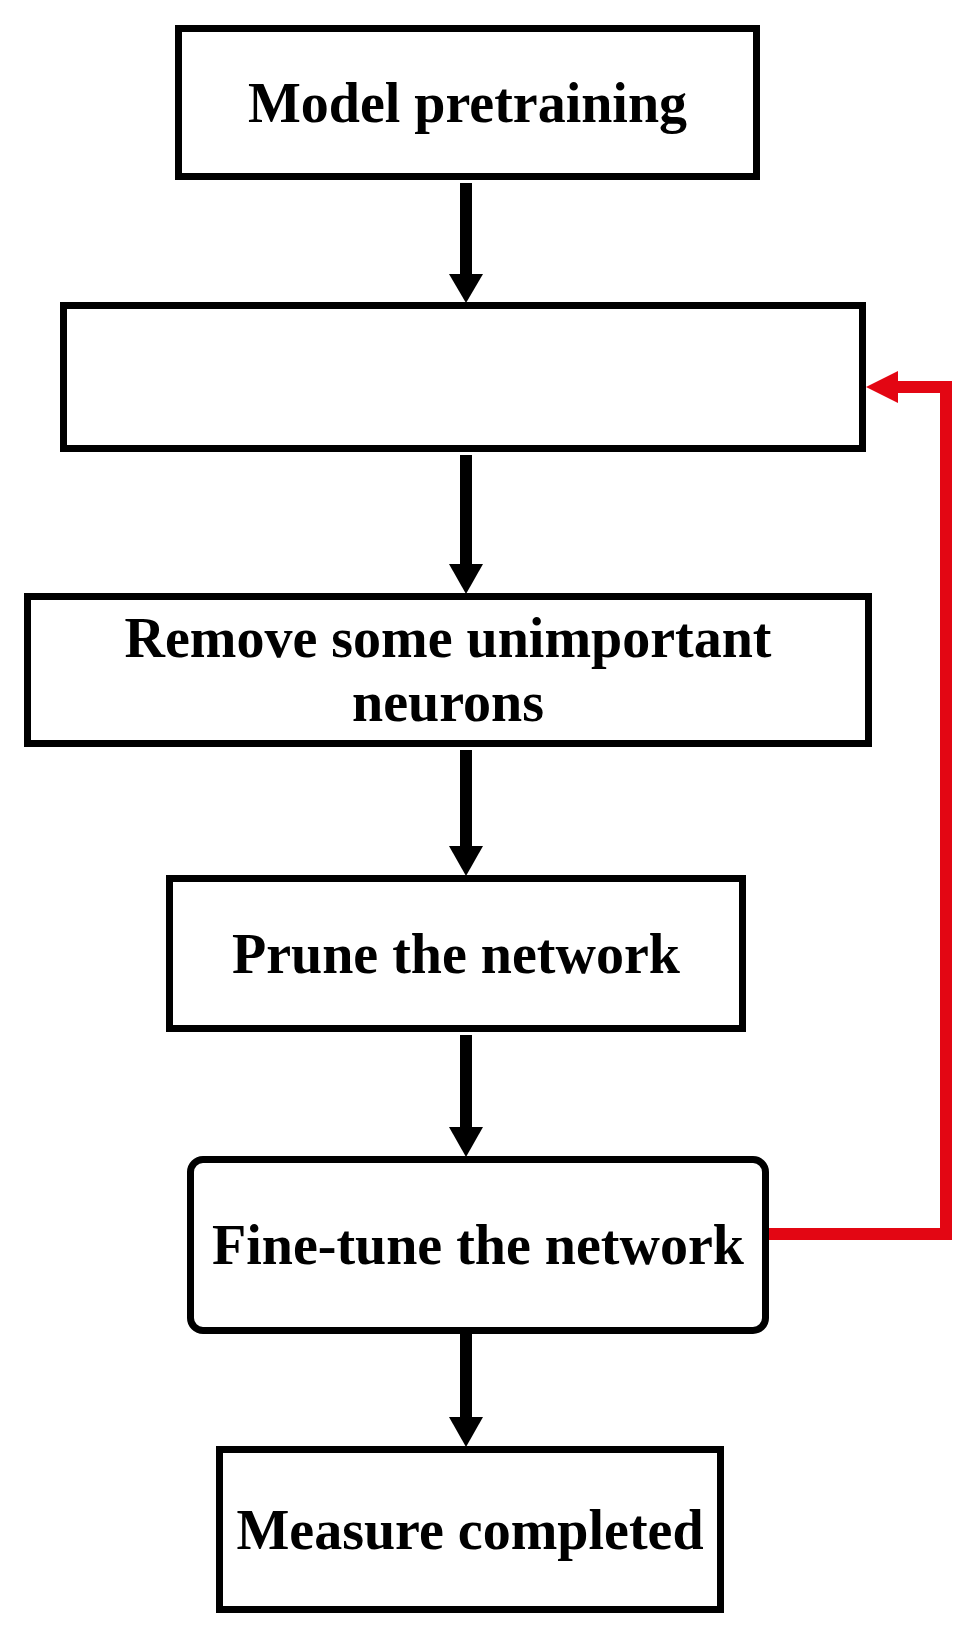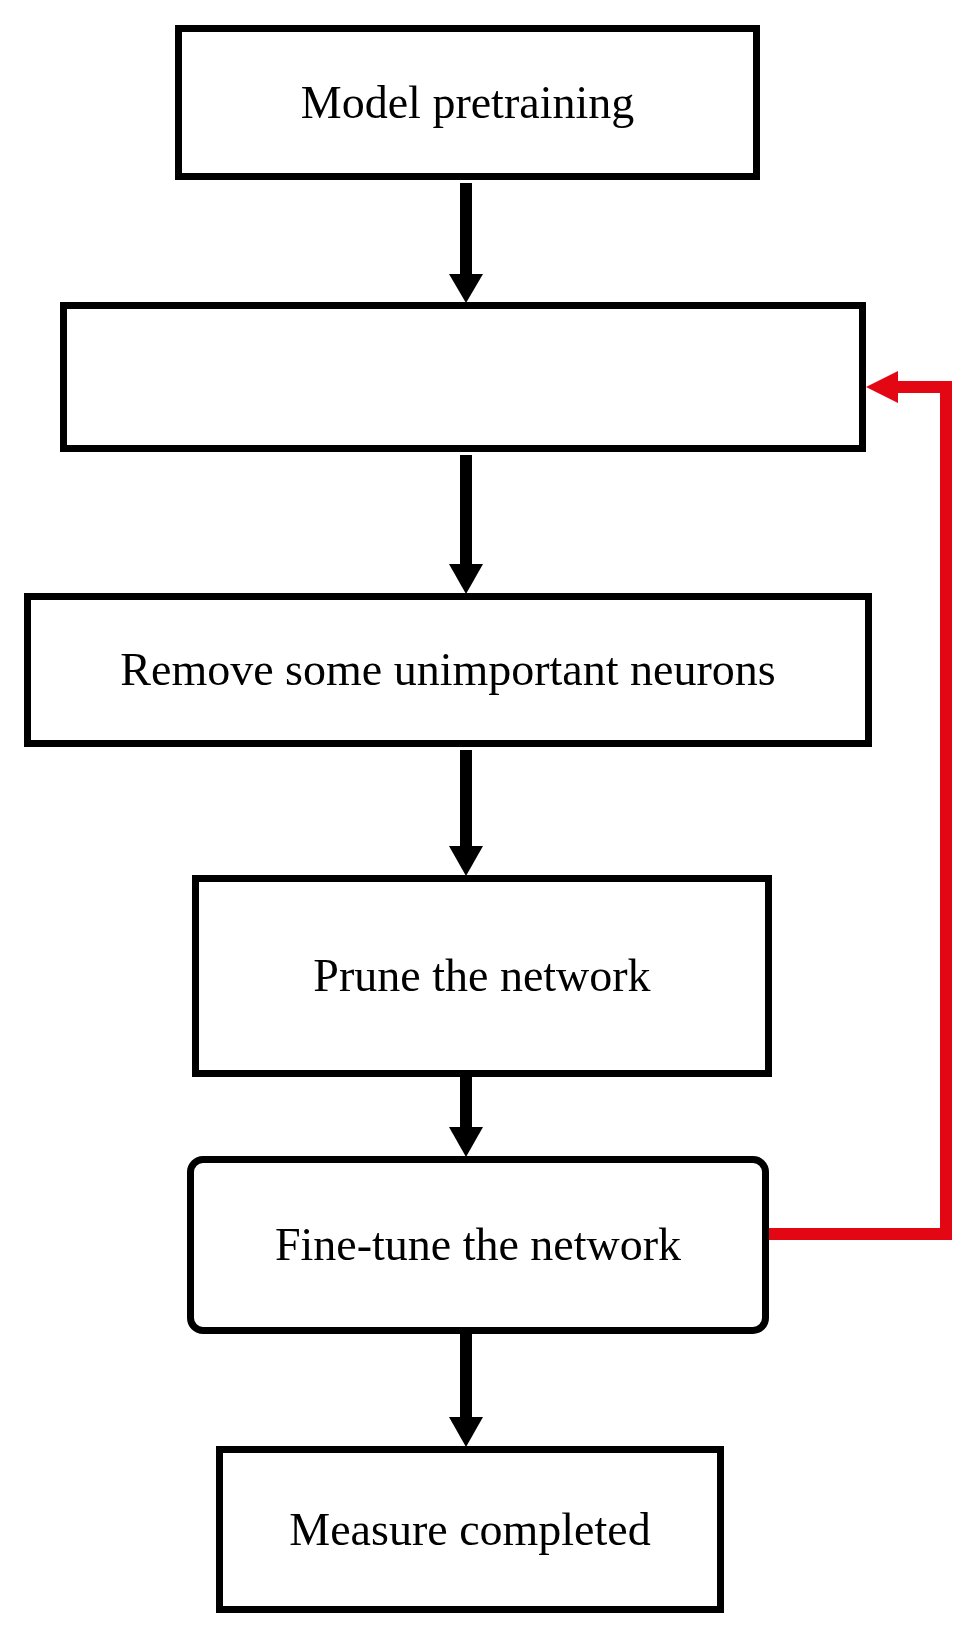--- a/index.html
+++ b/index.html
@@ -46,29 +46,29 @@
     box-sizing: border-box;
     background: var(--box-fill, #fff);
     border: 7px solid var(--box-border, #000);
     display: flex;
     align-items: center;
     justify-content: center;
     text-align: center;
   }
   .label {
     color: var(--text, #000);
-    font-weight: normal;
-    font-size: 46px;
+    font-weight: bold;
+    font-size: 56px;
     line-height: 64px;
   }
   .label .line { display: block; }
   .n1 { left: 175px; top: 25px;   width: 585px; height: 155px; }
   .n2 { left: 60px;  top: 302px;  width: 806px; height: 150px; }
   .n3 { left: 24px;  top: 593px;  width: 848px; height: 154px; }
-  .n4 { left: 192px; top: 875px;  width: 580px; height: 202px; }
+  .n4 { left: 166px; top: 875px;  width: 580px; height: 157px; }
   .n5 { left: 187px; top: 1156px; width: 582px; height: 178px; border-radius: 16px; }
   .n6 { left: 216px; top: 1446px; width: 508px; height: 167px; }
 </style>
 </head>
 <body>
 
 <div class="canvas">
 
   <svg class="edges" viewBox="0 0 975 1625" xmlns="http://www.w3.org/2000/svg" aria-hidden="true">
     <g class="black-arrows">

